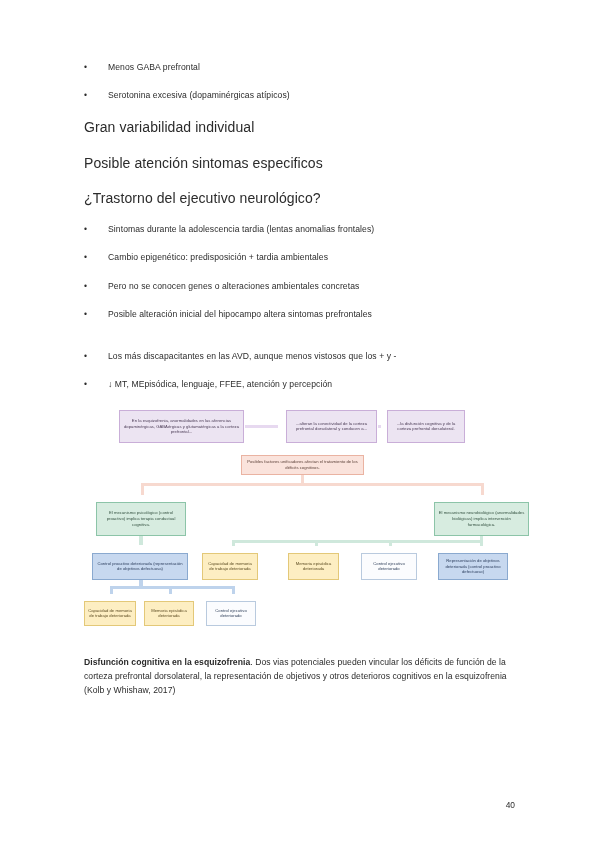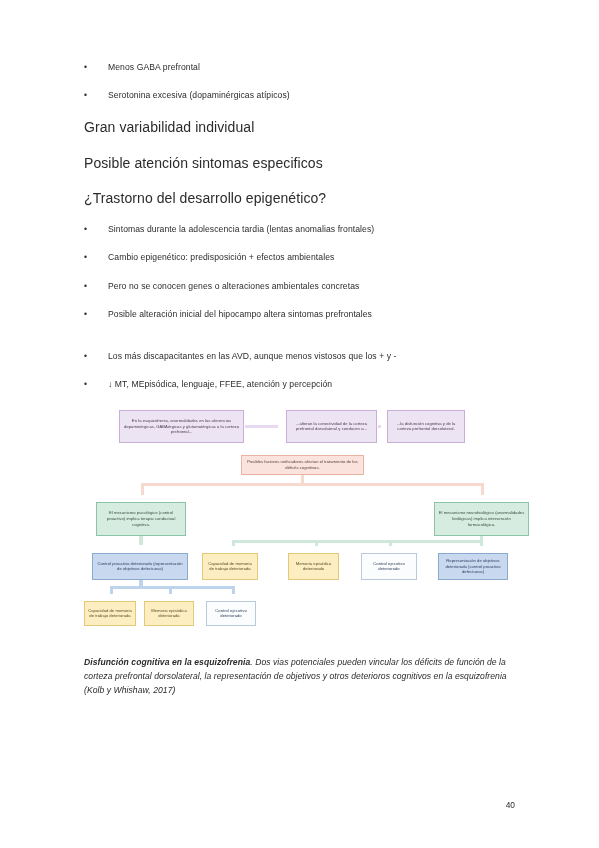--- a/index.html
+++ b/index.html
@@ -131,21 +131,20 @@
   .c-blue-a { border-top-color: #bed3ec; }
 
   
   .caption {
     margin-top: 14px;
     font-size: 8.6px;
     line-height: 1.62;
     letter-spacing: 0.05px;
     color: #2b2b2b;
     width: 430px;
-    font-style: italic;
   }
   .caption b { font-weight: bold; }
 
   .page-num {
     position: absolute;
     right: 84px;
     bottom: 38px;
     font-size: 8.4px;
     color: #2b2b2b;
   }
@@ -164,30 +163,30 @@
         <span>Menos GABA prefrontal</span>
       </div>
 
       <div class="bullet">
         <span class="dot">•</span>
         <span>Serotonina excesiva (dopaminérgicas atípicos)</span>
       </div>
 
       <p class="para">Gran variabilidad individual</p>
       <p class="para">Posible atención sintomas especificos</p>
-      <p class="para">¿Trastorno del desarrollo epigenético?</p>
+      <p class="para">¿Trastorno del ejecutivo neurológico?</p>
 
       <div class="bullet">
         <span class="dot">•</span>
         <span>Sintomas durante la adolescencia tardia (lentas anomalias frontales)</span>
       </div>
 
       <div class="bullet">
         <span class="dot">•</span>
-        <span>Cambio epigenético: predisposición + efectos ambientales</span>
+        <span>Cambio epigenético: predisposición + tardia ambientales</span>
       </div>
 
       <div class="bullet">
         <span class="dot">•</span>
         <span>Pero no se conocen genes o alteraciones ambientales concretas</span>
       </div>
 
       <div class="bullet">
         <span class="dot">•</span>
         <span>Posible alteración inicial del hipocampo altera sintomas prefrontales</span>

